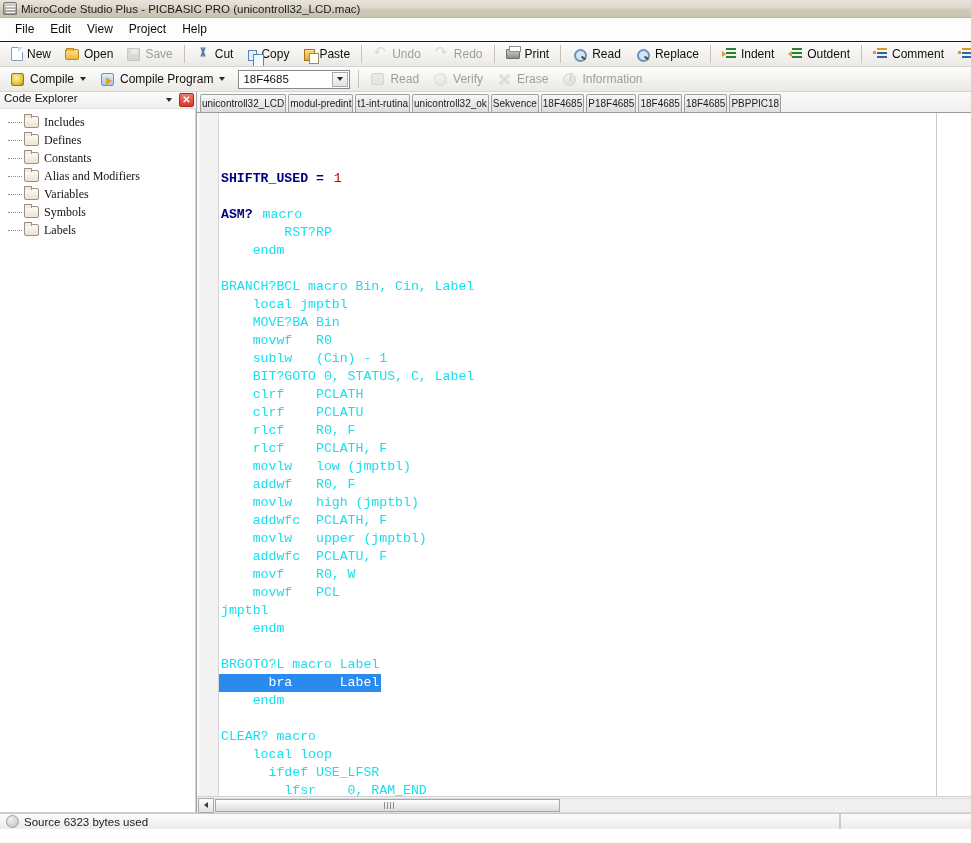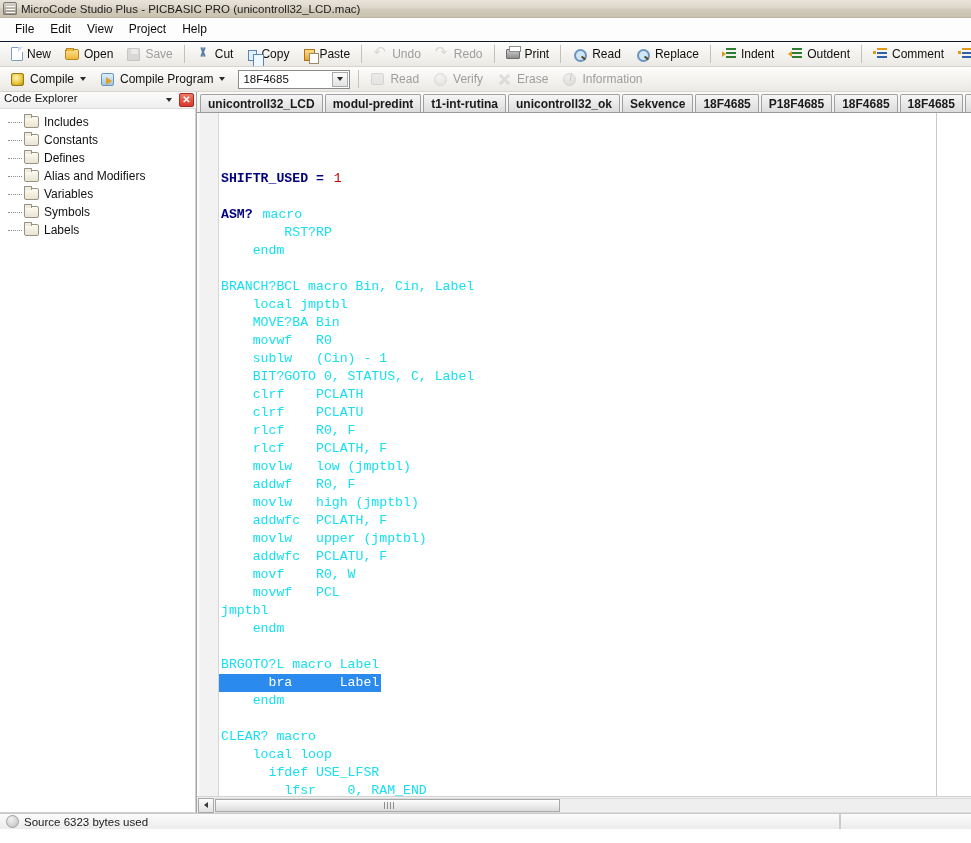--- a/index.html
+++ b/index.html
@@ -159,21 +159,21 @@
     width: 15px; height: 14px;
     background: linear-gradient(to bottom,#f07a6a,#d8392b);
     border: 1px solid #a32b20; border-radius: 2px;
     color: #fff; font-size: 10px; font-weight: bold;
     display:flex; align-items:center; justify-content:center;
     font-family: "Liberation Sans", sans-serif; line-height: 1;
   }
   #exp-tree {
     flex: 1; background: #fff;
     border: 1px solid #cfcfcf; border-top: none; border-left: none;
-    padding-top: 4px; overflow: hidden;
+    padding-top: 4px; overflow: hidden; font-family: Liberation Serif, serif;
   }
   .tnode {
     height: 18px; display: flex; align-items: center;
     padding-left: 8px; font-size: 12px; color: #111;
     position: relative;
   }
   .tnode .dots {
     width: 14px; height: 1px; border-top: 1px dotted #8d8d8d;
     margin-right: 2px; flex: none;
   }
@@ -193,26 +193,26 @@
 
   #tabbar {
     height: 21px; flex: none;
     background: linear-gradient(to bottom,#fafafa,#efefef);
     display: flex; align-items: flex-end;
     padding-left: 3px; overflow: hidden;
     border-bottom: 1px solid #9a9a9a;
   }
   .tab {
     height: 18px; display: flex; align-items: center;
-    padding: 0 7px; margin-right: 2px;
-    font-size: 12px; color: #1a1a1a; white-space: nowrap;
+    padding: 0 1px; margin-right: 2px;
+    font-size: 10px; color: #1a1a1a; white-space: nowrap;
     background: linear-gradient(to bottom,#f6f6f6,#dcdcdc);
     border: 1px solid #a0a0a0; border-bottom: none;
     border-radius: 2px 2px 0 0;
-    cursor: default; flex: none; font-weight: bold;
+    cursor: default; flex: none;
   }
 
   #code-wrap { flex: 1; display: flex; min-height: 0; position: relative; background:#fff; }
   #gutter {
     width: 22px; flex: none;
     background: linear-gradient(to right,#ffffff 0, #f2f2f2 3px, #f2f2f2 100%);
     border-right: 1px solid #d6d6d6;
   }
   #code {
     flex: 1; overflow: hidden; position: relative;
@@ -425,26 +425,26 @@
     </div>
     <div id="exp-tree">
         <div class="tnode">
           <span class="dots"></span>
           <span class="fld"></span>
           <span>Includes</span>
         </div>
         <div class="tnode">
           <span class="dots"></span>
           <span class="fld"></span>
+          <span>Defines</span>
+        </div>
+        <div class="tnode">
+          <span class="dots"></span>
+          <span class="fld"></span>
           <span>Constants</span>
-        </div>
-        <div class="tnode">
-          <span class="dots"></span>
-          <span class="fld"></span>
-          <span>Defines</span>
         </div>
         <div class="tnode">
           <span class="dots"></span>
           <span class="fld"></span>
           <span>Alias and Modifiers</span>
         </div>
         <div class="tnode">
           <span class="dots"></span>
           <span class="fld"></span>
           <span>Variables</span>

